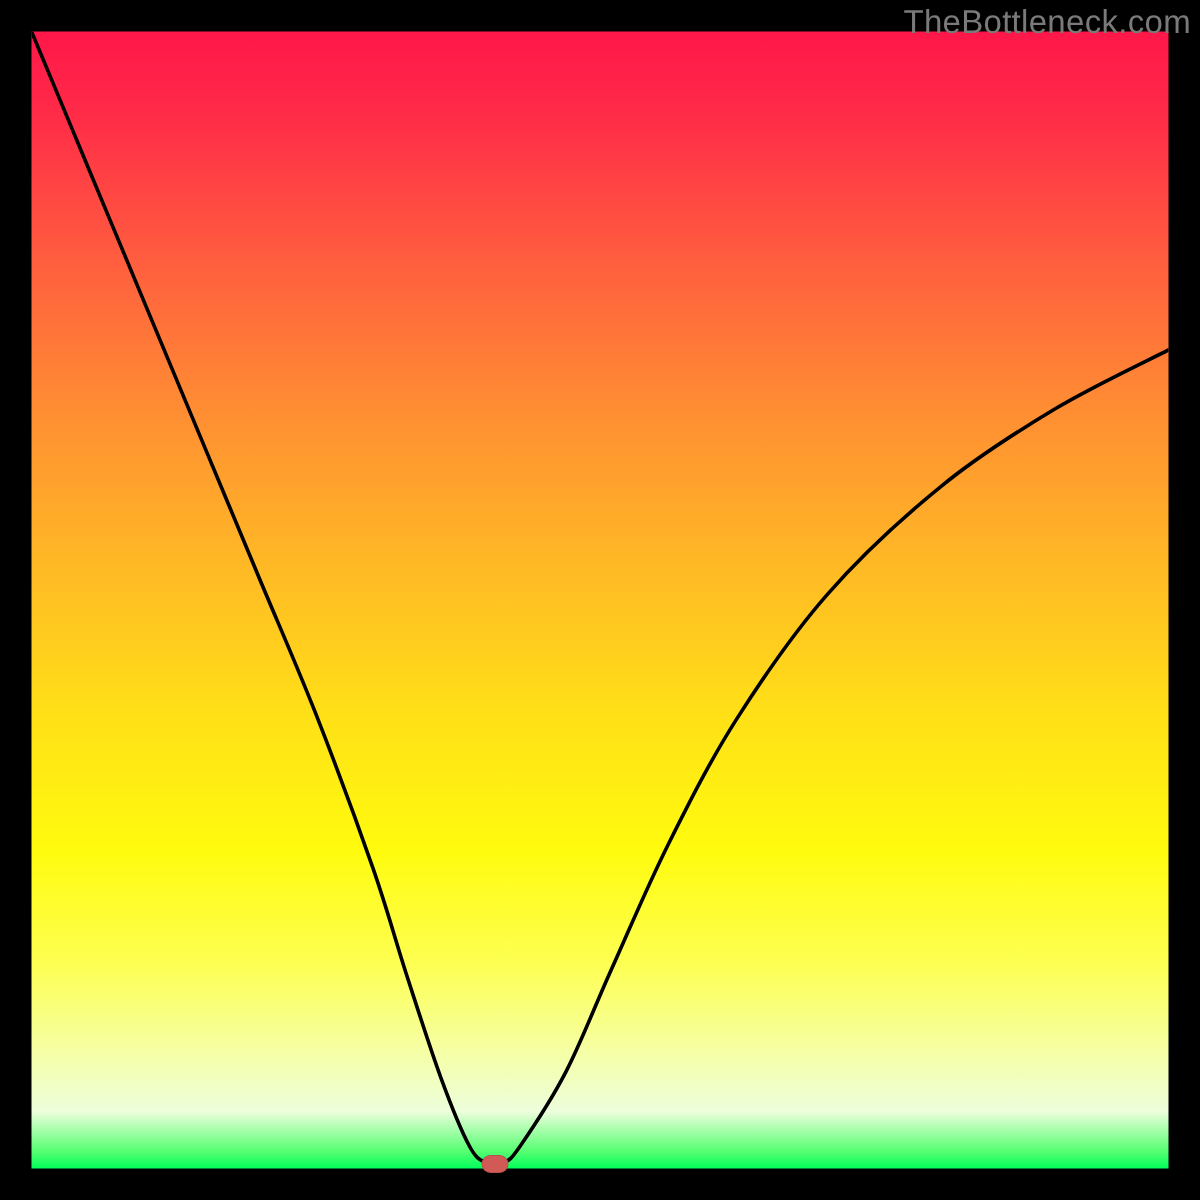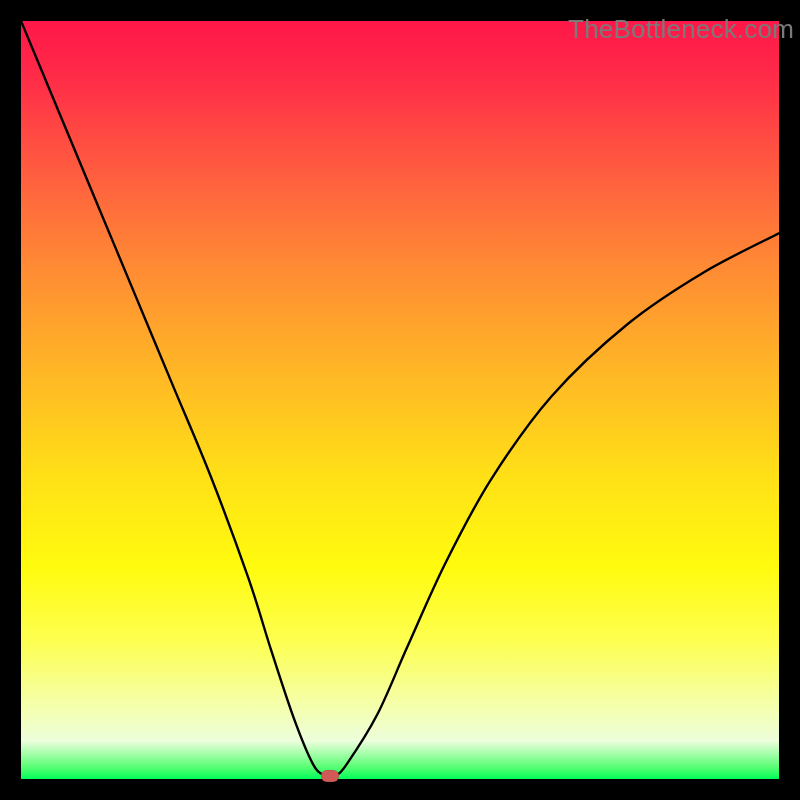--- a/index.html
+++ b/index.html
@@ -27,24 +27,24 @@
       #fffb0e 72%,
       #fdff52 82%,
       #f5ffa8 90%,
       #ecfedc 95%,
       #56fe72 98.5%,
       #01ff5a 100%
     );
   }
   .watermark {
     position: absolute;
-    top: 14px;
+    top: 2px;
     right: 6px;
     color: #7a7a7a;
-    font-size: 26px;
+    font-size: 22px;
     font-weight: 500;
     letter-spacing: 0.2px;
     font-family: Arial, Helvetica, sans-serif;
     user-select: none;
   }
   svg.curve {
     position: absolute;
     left: 0;
     top: 0;
     width: 758px;

